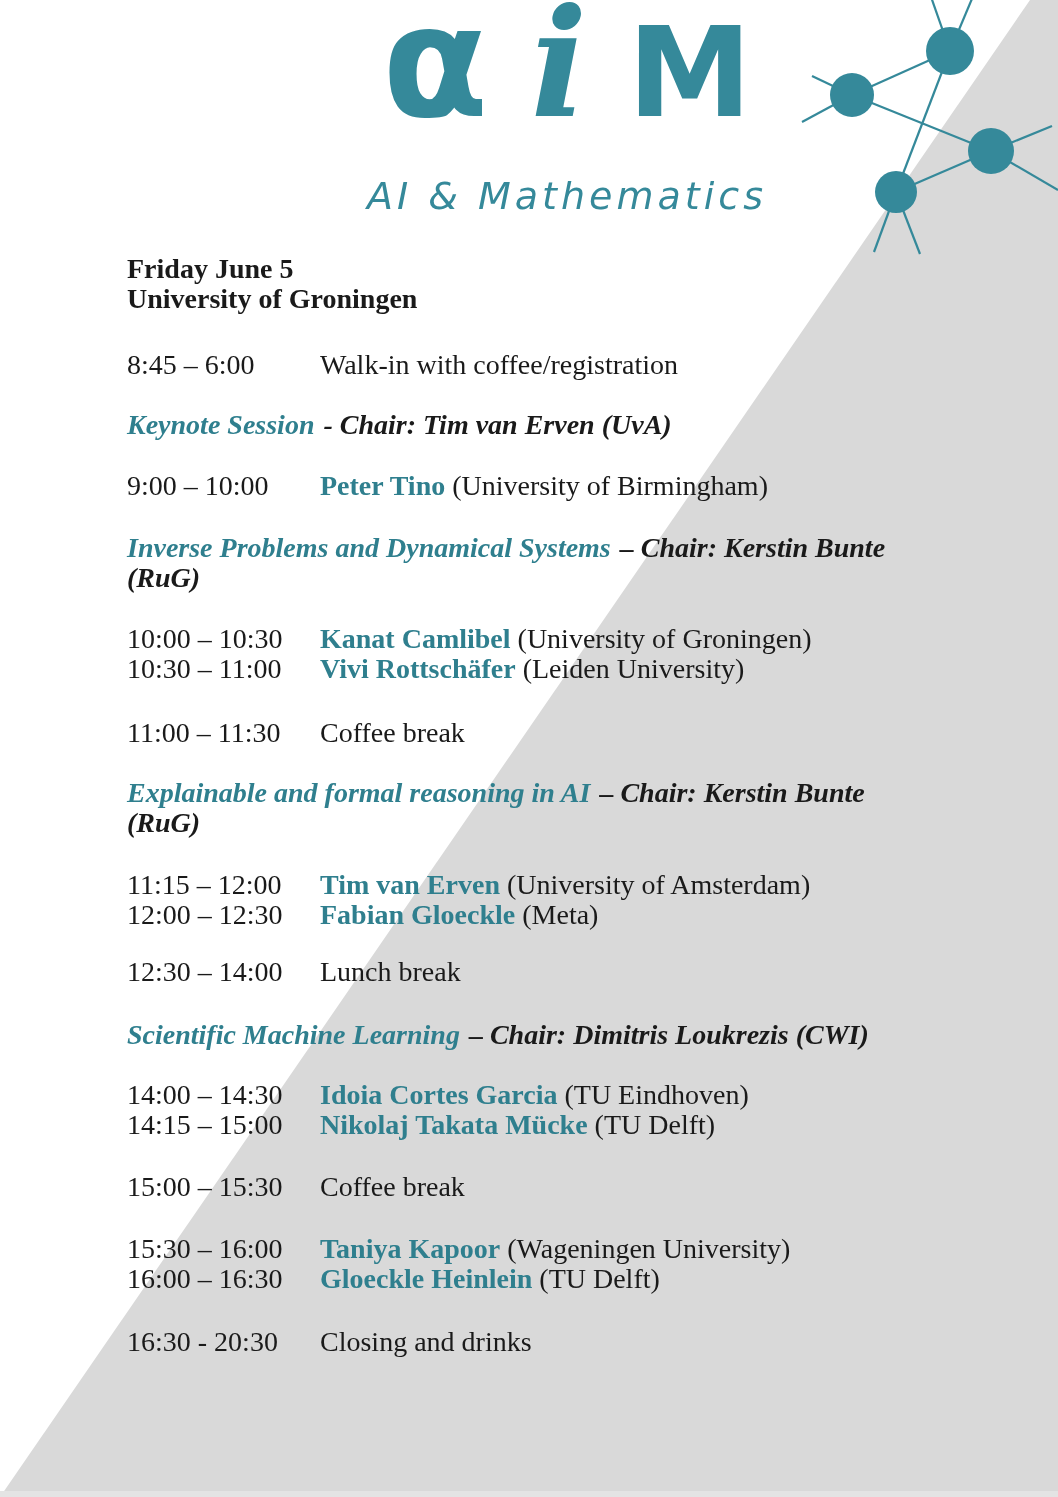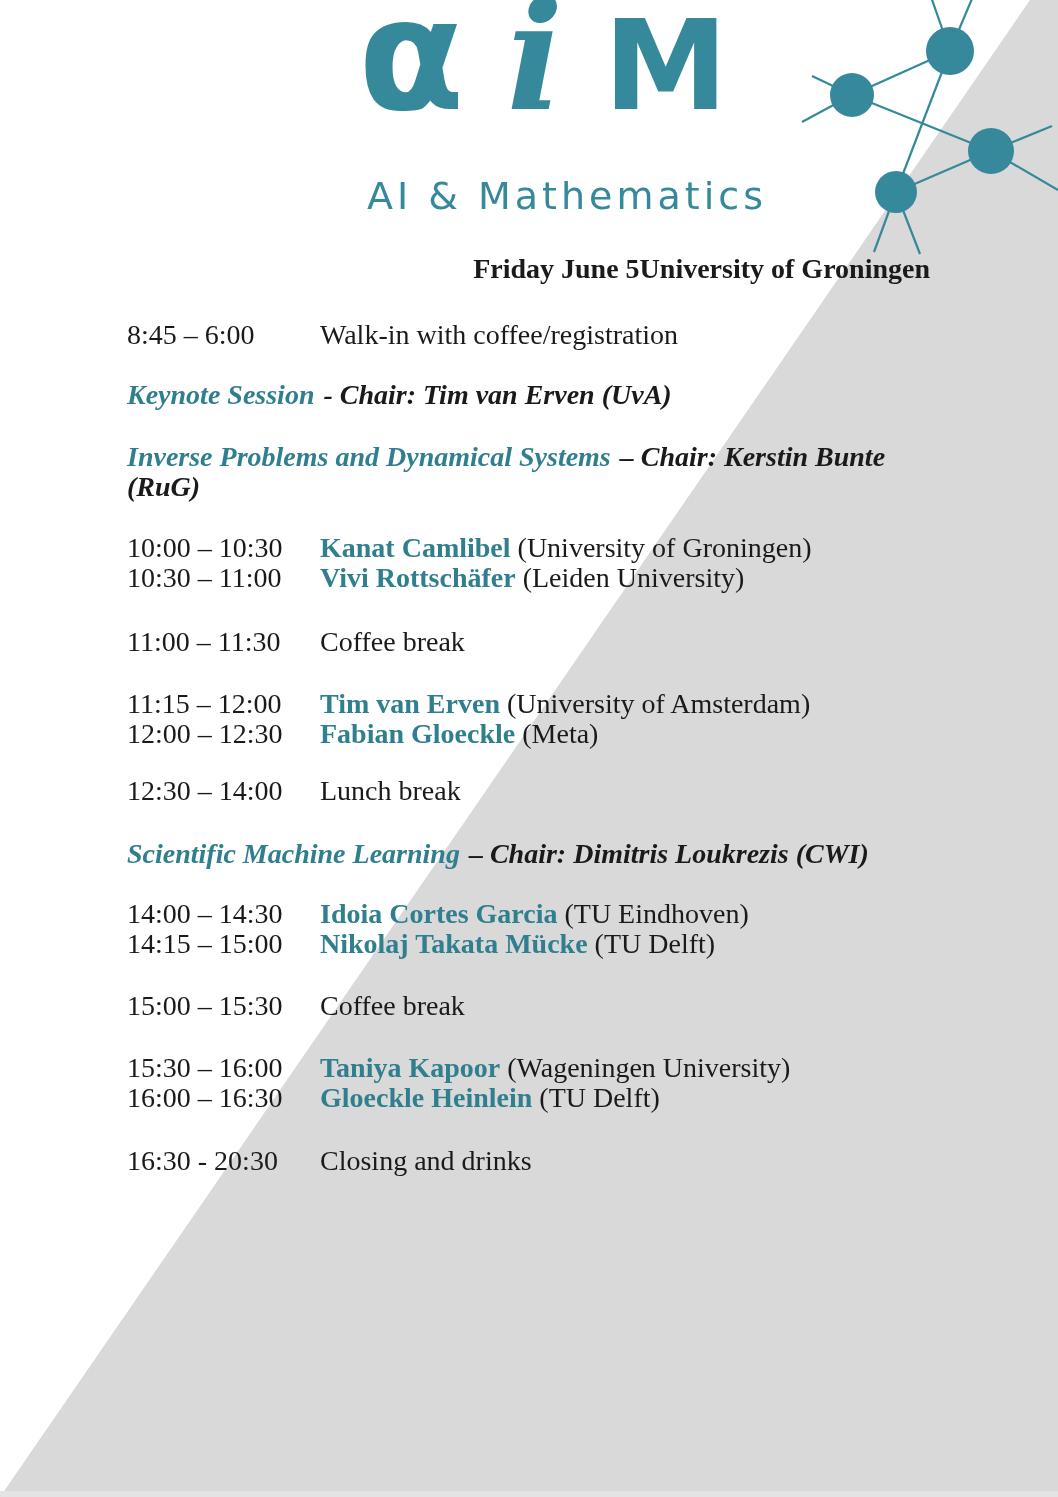--- a/index.html
+++ b/index.html
@@ -36,21 +36,21 @@
     position: absolute; top: 0; right: 0;
     width: 290px; height: 262px;
     z-index: 2;
   }
   .network line { stroke: var(--brand, #35899a); stroke-width: 2.2; }
   .network circle { fill: var(--brand, #35899a); }
 
   
   .logo-mark {
     position: absolute; top: 18px; left: 358px; width: 418px; height: 150px;
-    line-height: 76px; white-space: nowrap;
+    text-align: center; line-height: 90px; white-space: nowrap;
     color: var(--brand, #35899a);
     z-index: 3;
   }
   .logo-alpha {
     font-family: "DejaVu Sans", sans-serif;
     font-weight: bold; font-size: 155px; font-style: normal;
   }
   .logo-i {
     font-family: "DejaVu Serif", serif;
     font-weight: bold; font-style: italic; font-size: 150px;
@@ -61,33 +61,34 @@
     font-weight: bold; font-size: 125px;
     margin-left: 40px;
   }
   .logo-subtitle {
     position: absolute; top: 174px; left: 358px; width: 418px;
     text-align: center; white-space: nowrap;
     font-family: "DejaVu Sans", sans-serif;
     font-size: 38px; letter-spacing: 4px;
     color: var(--brand, #35899a);
     z-index: 3;
+    font-style: italic;
   }
 
   
   .content {
     position: absolute; left: 127px; top: 0; width: 803px;
     padding-top: 254px;
     z-index: 4;
     font-size: 28px; line-height: 30px;
   }
   .row { display: flex; }
   .time { width: 193px; flex-shrink: 0; }
   .desc { flex: 1; }
-  .header-row { justify-content: flex-end; font-weight: bold; }
+  .header-row { justify-content: space-between; font-weight: bold; flex-direction: column; }
   .session { display: block; font-style: italic; }
   .session-title { color: var(--accent, #2f7f8e); font-weight: bold; }
   .session-chair { margin-left: 9px; font-weight: bold; }
   .speaker { color: var(--accent, #2f7f8e); font-weight: bold; }
 </style>
 </head>
 <body>
 
 <div id="page">
 
@@ -127,40 +128,47 @@
 
     <div class="row" style="margin-top:36px">
       <span class="time">8:45 – 6:00</span>
       <span class="desc">Walk-in with coffee/registration</span>
     </div>
 
     <div class="session" style="margin-top:30px">
       <span class="session-title">Keynote Session</span><span class="session-chair">- Chair: Tim van Erven (UvA)</span>
     </div>
 
+    <div class="row" style="margin-top:31px">
+      <span class="time">9:00 – 10:00</span>
+      <span class="desc"><span class="speaker">Peter Tino</span> <span>(University of Birmingham)</span></span>
+    </div>
 
     <div class="session" style="margin-top:32px">
       <span class="session-title">Inverse Problems and Dynamical Systems</span><span class="session-chair">– Chair: Kerstin Bunte (RuG)</span>
     </div>
 
     <div class="row" style="margin-top:31px">
       <span class="time">10:00 – 10:30</span>
       <span class="desc"><span class="speaker">Kanat Camlibel</span> <span>(University of Groningen)</span></span>
     </div>
 
     <div class="row">
       <span class="time">10:30 – 11:00</span>
       <span class="desc"><span class="speaker">Vivi Rottschäfer</span> <span>(Leiden University)</span></span>
     </div>
 
     <div class="row" style="margin-top:34px">
       <span class="time">11:00 – 11:30</span>
       <span class="desc">Coffee break</span>
     </div>
 
+    <div class="session" style="margin-top:30px">
+      <span class="session-title">Explainable and formal reasoning in AI</span><span class="session-chair">– Chair: Kerstin Bunte (RuG)</span>
+    </div>
 
     <div class="row" style="margin-top:32px">
       <span class="time">11:15 – 12:00</span>
       <span class="desc"><span class="speaker">Tim van Erven</span> <span>(University of Amsterdam)</span></span>
     </div>
 
     <div class="row">
       <span class="time">12:00 – 12:30</span>
       <span class="desc"><span class="speaker">Fabian Gloeckle</span> <span>(Meta)</span></span>
     </div>

